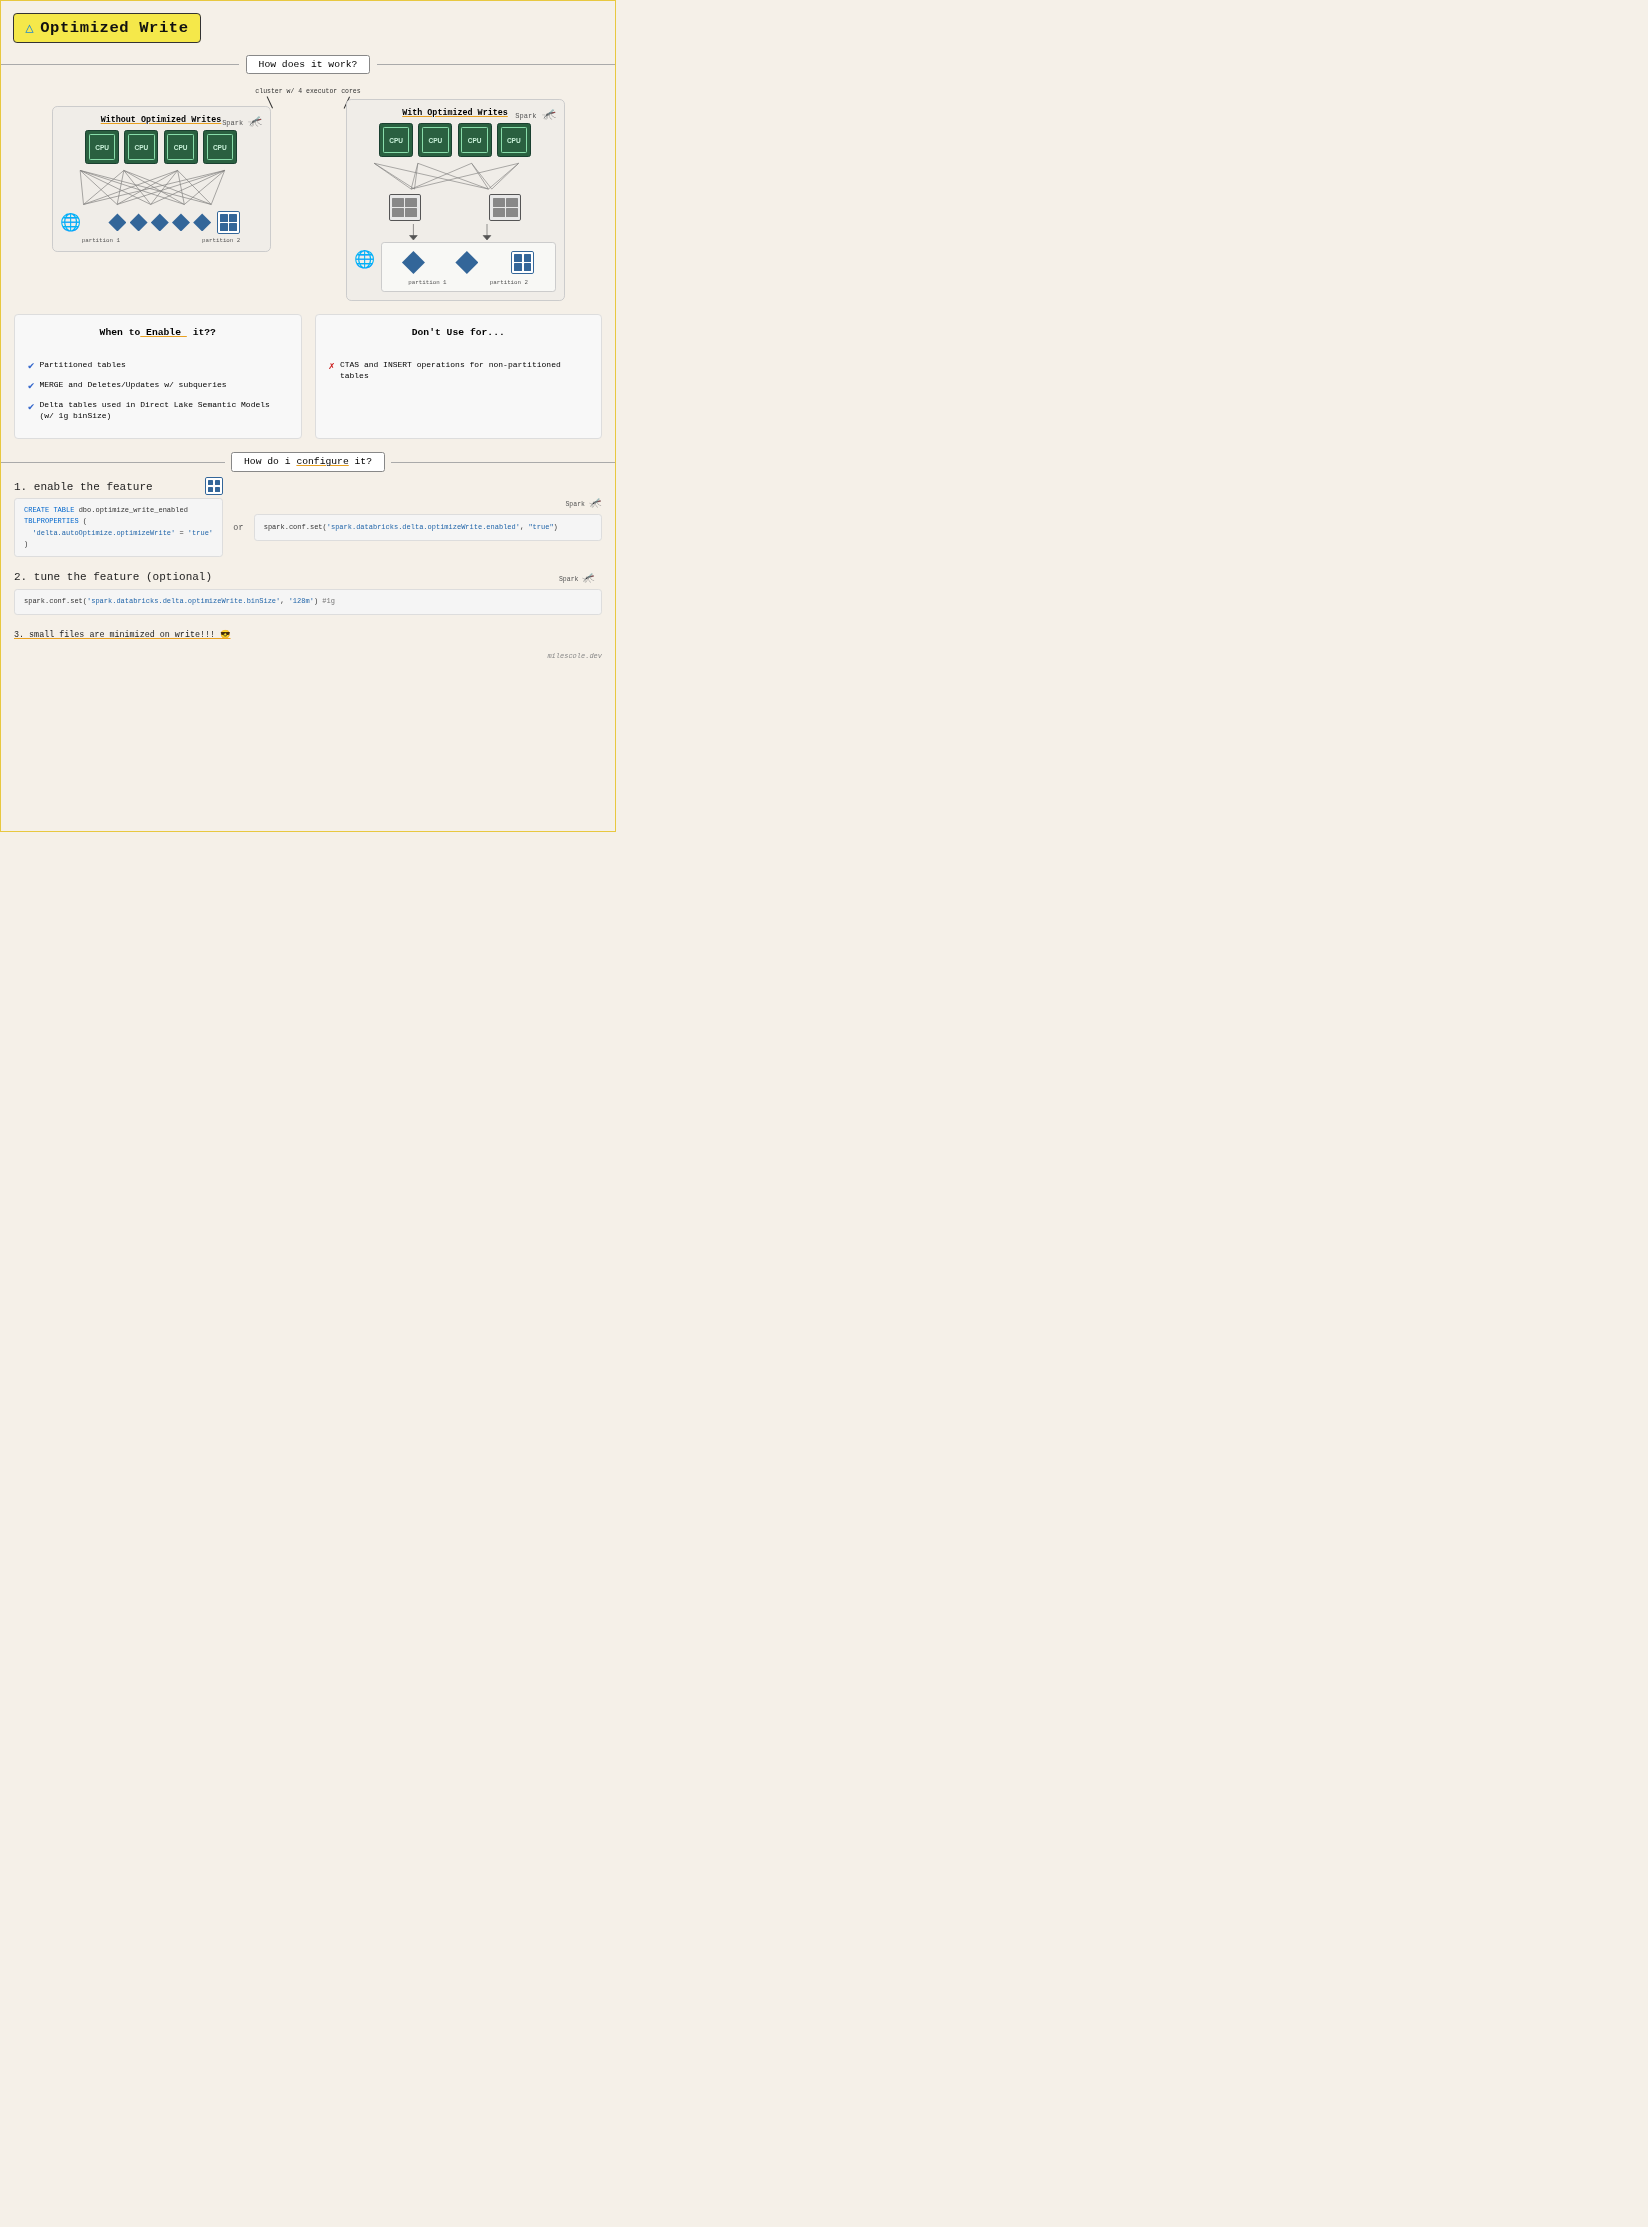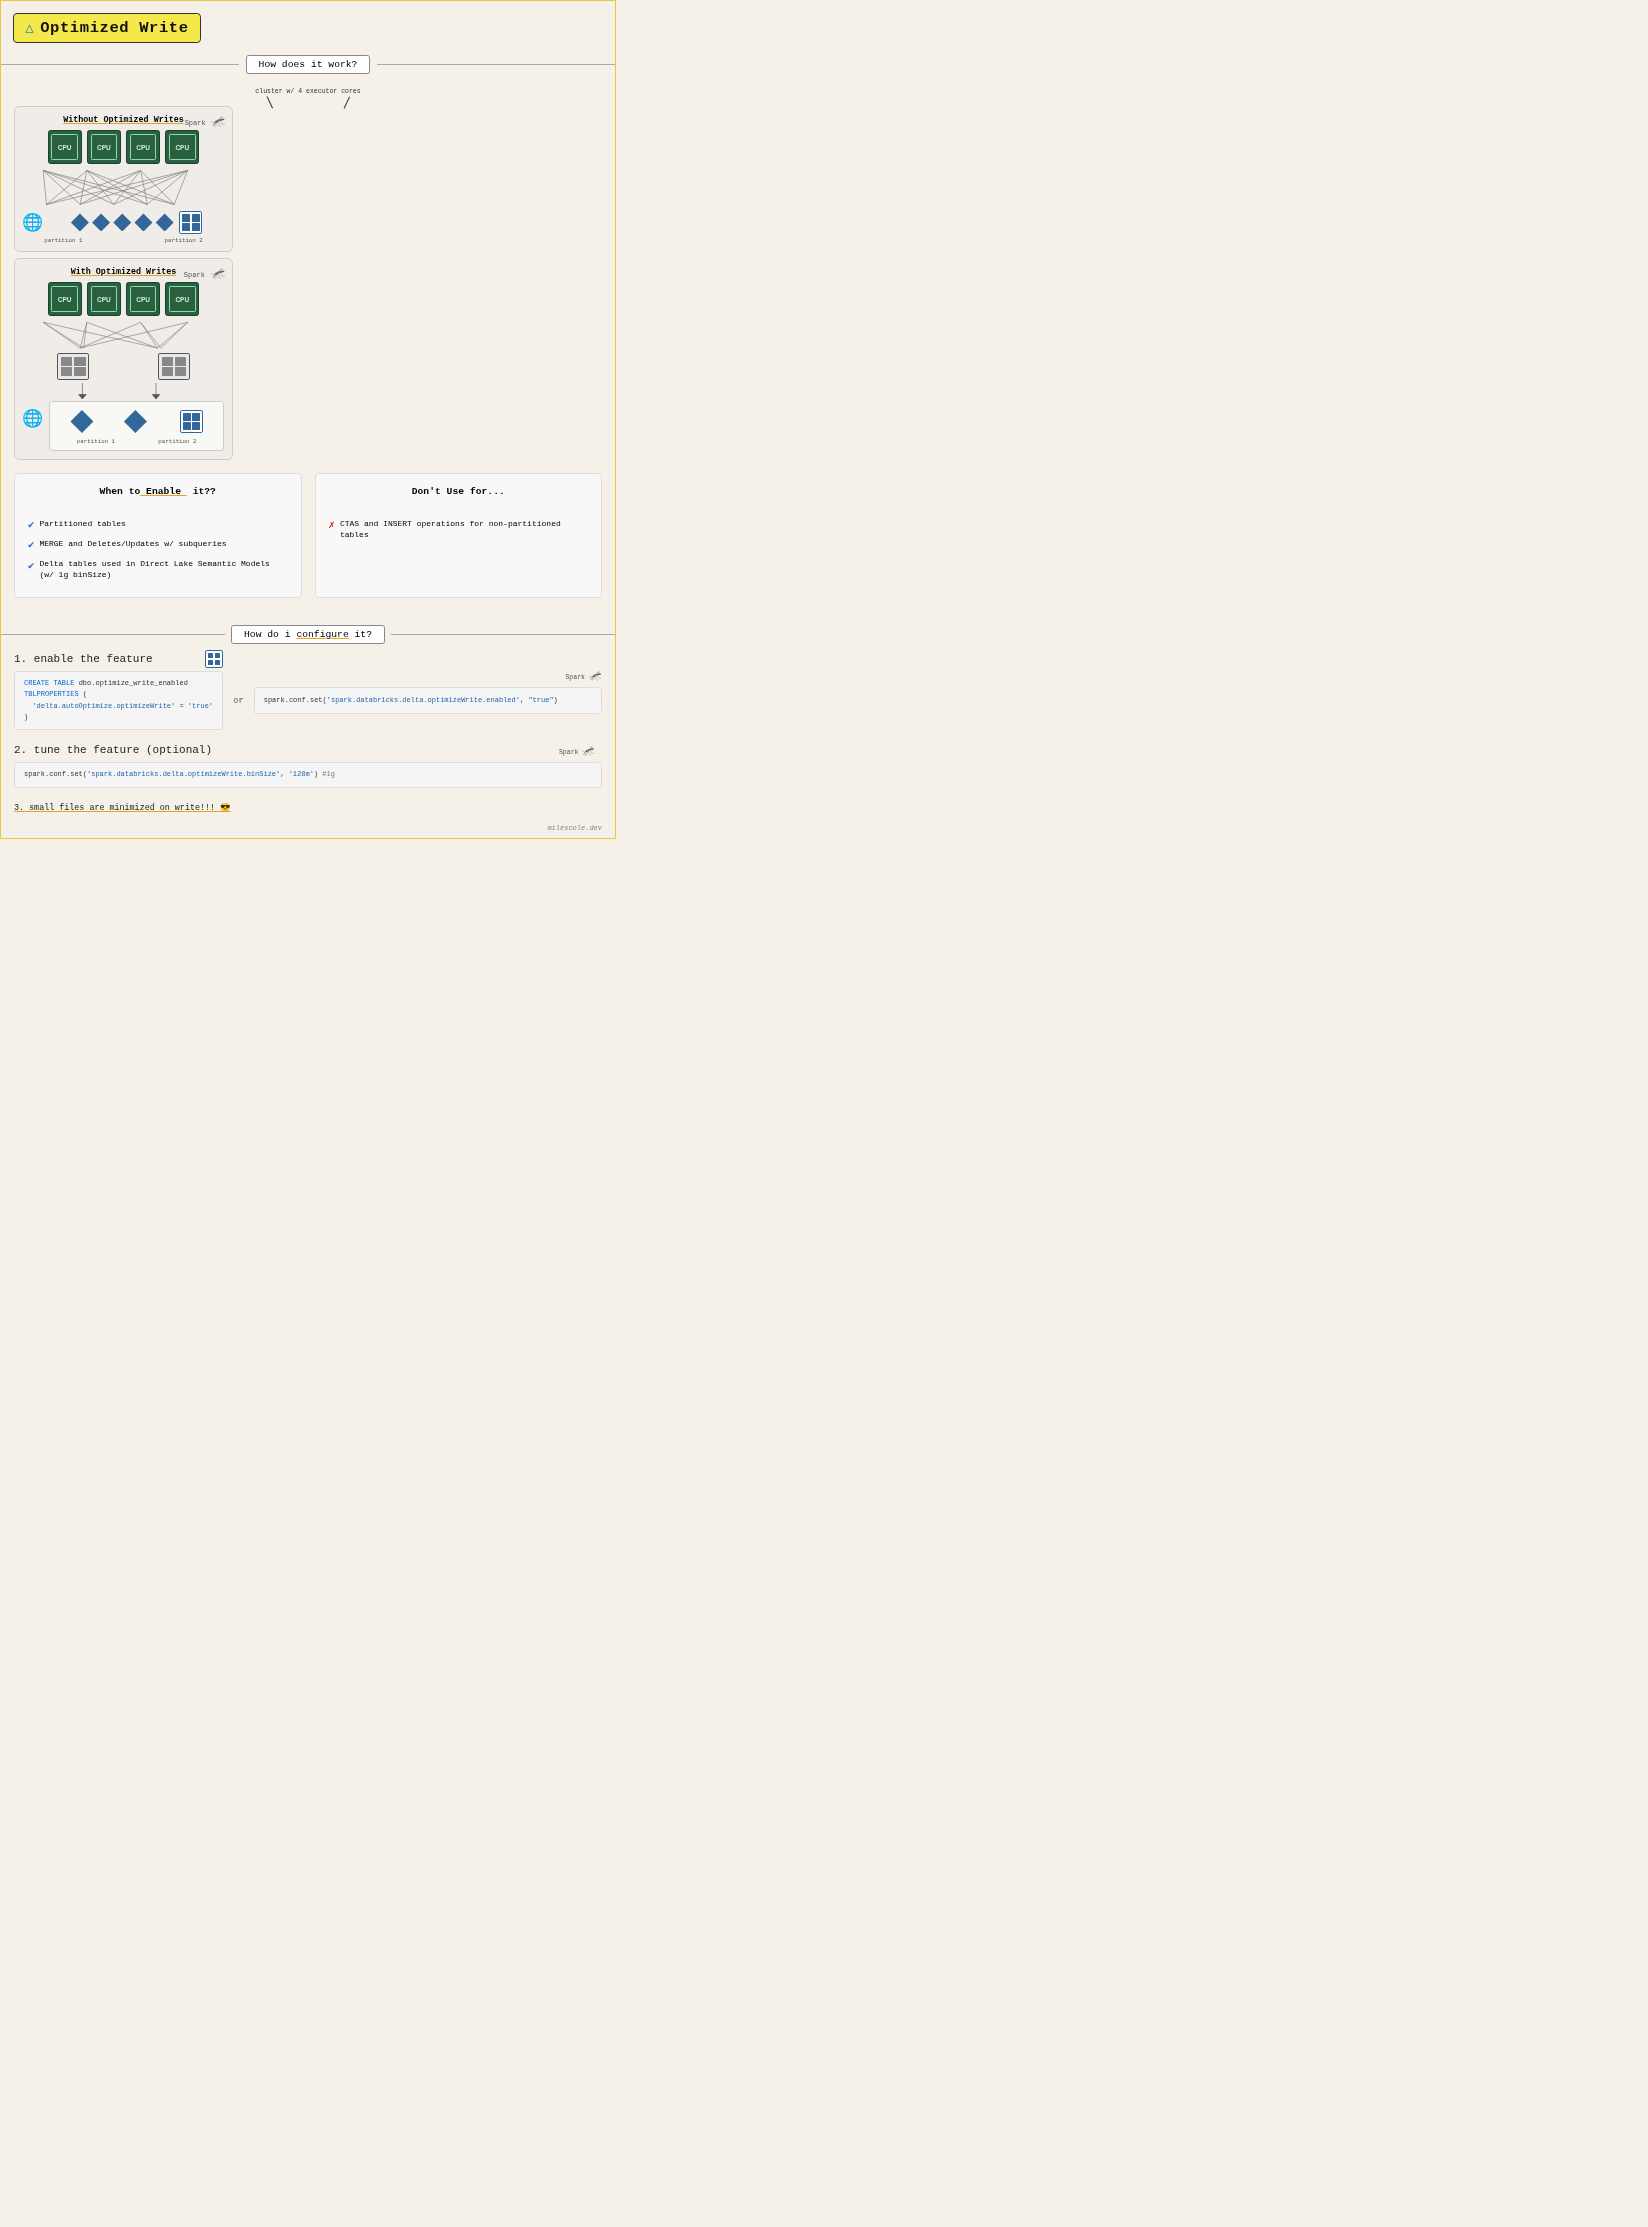--- a/index.html
+++ b/index.html
@@ -60,21 +60,21 @@
       font-family: 'Courier New', monospace;
       background: #fff;
       white-space: nowrap;
     }
     .underline-orange { text-decoration: underline; text-decoration-color: #e8a020; }
     .underline-red { text-decoration-color: #cc2222; }
 
     
     .diagram-area {
       display: flex;
-      flex-direction: column;
+      flex-direction: row;
       justify-content: space-around;
       align-items: flex-start;
       margin: 6.5px 13px;
       position: relative;
     }
 
     
     .diagram-box {
       background: #f0ede8;
       border: 1px solid #ccc;
@@ -537,21 +537,21 @@
     <div class="info-box-header">
       <span class="underline-red">Don't Use</span>&nbsp;for...
     </div>
     <div class="check-item">
       <span class="x-icon">✗</span>
       <span>CTAS and INSERT operations for non-partitioned tables</span>
     </div>
   </div>
 </div>
 
-<div class="section-header" style="margin-top:27px;">
+<div class="section-header" style="margin-top:13px;">
   <div class="section-header-box">
     How do i <span class="underline-orange">configure</span> it?
   </div>
 </div>
 
 <div class="code-section">
 
   <div class="step-label">1. enable the feature</div>
   <div class="code-row">
 

